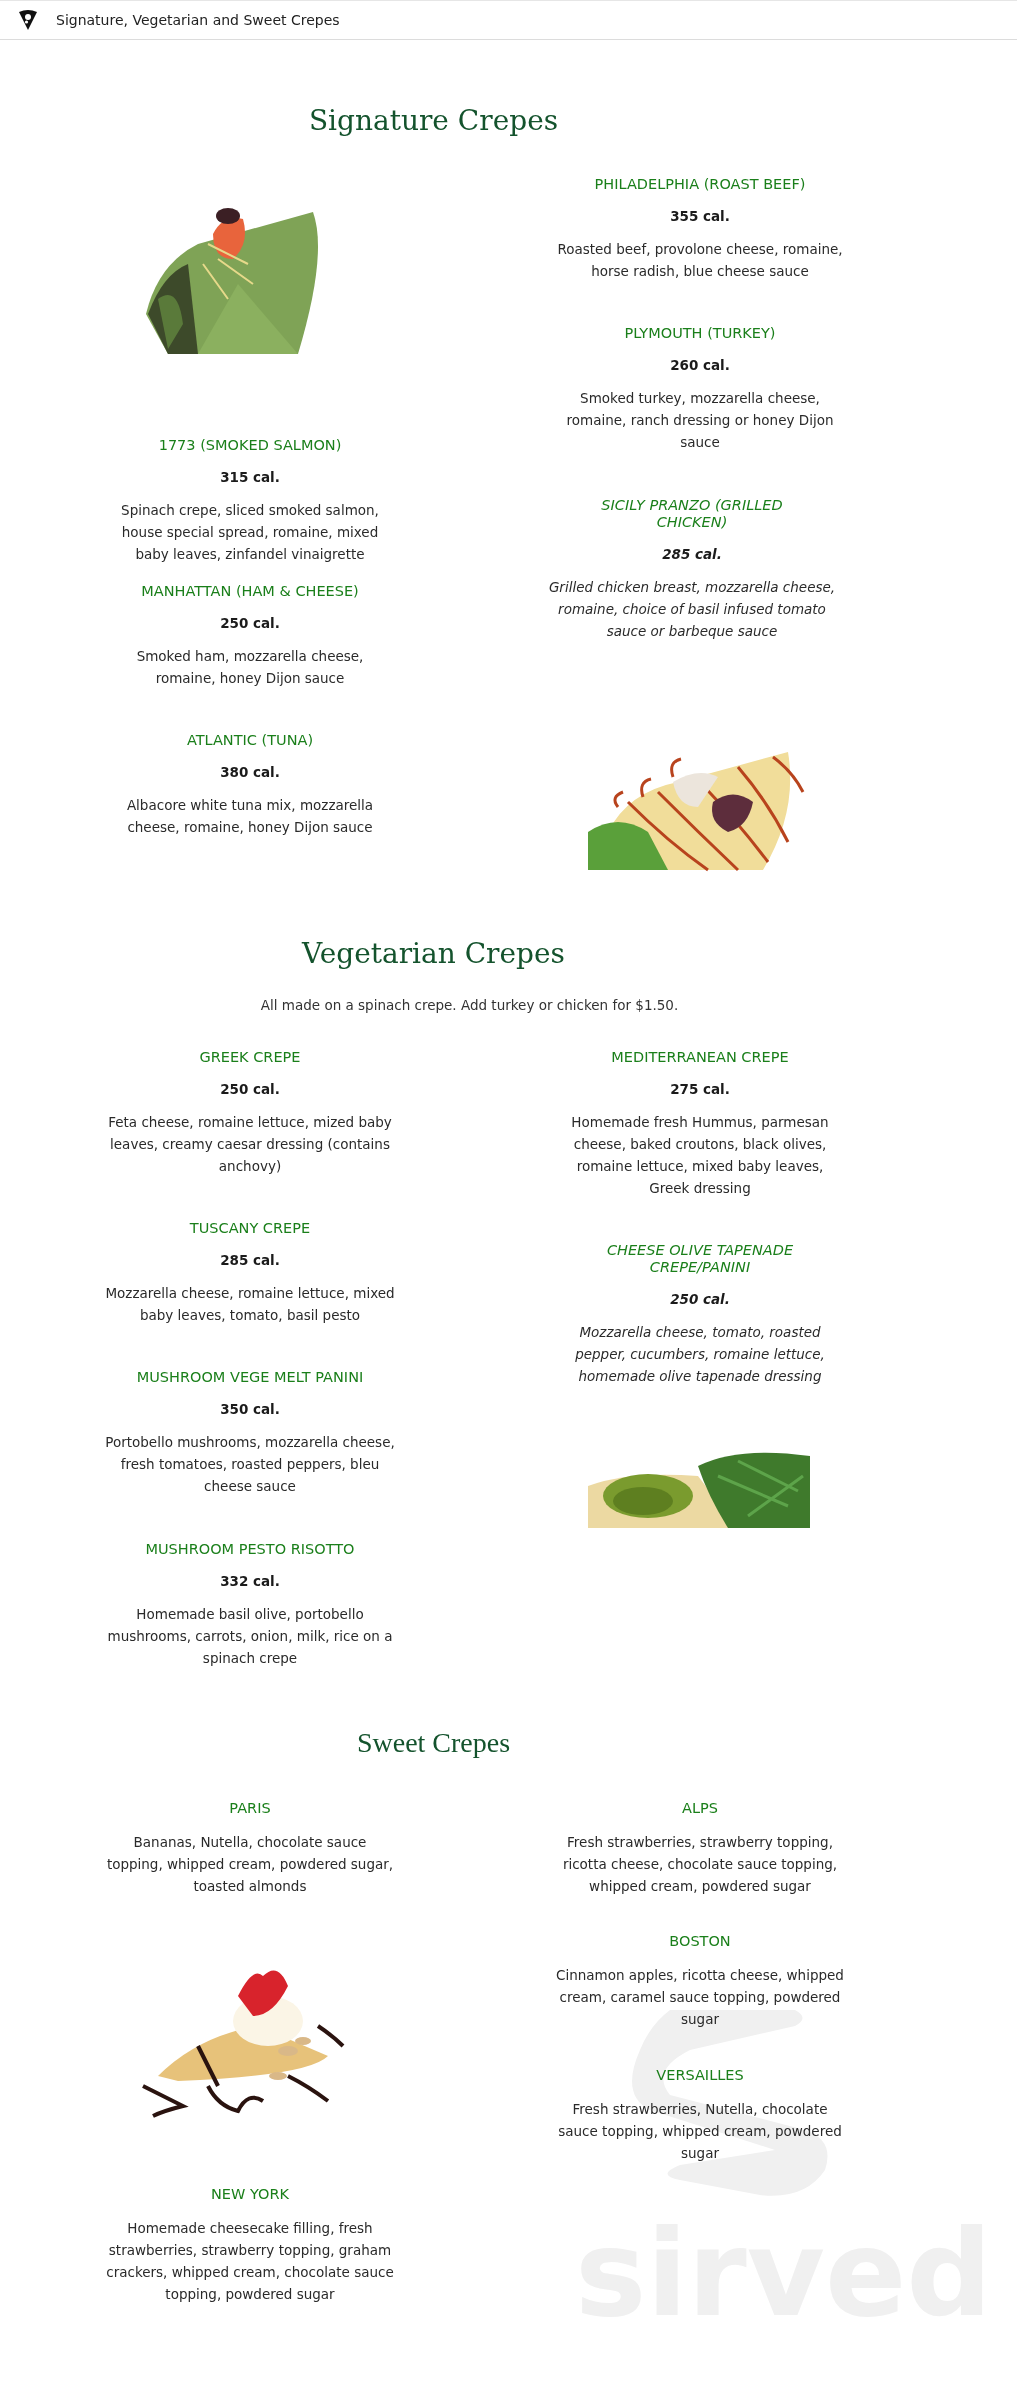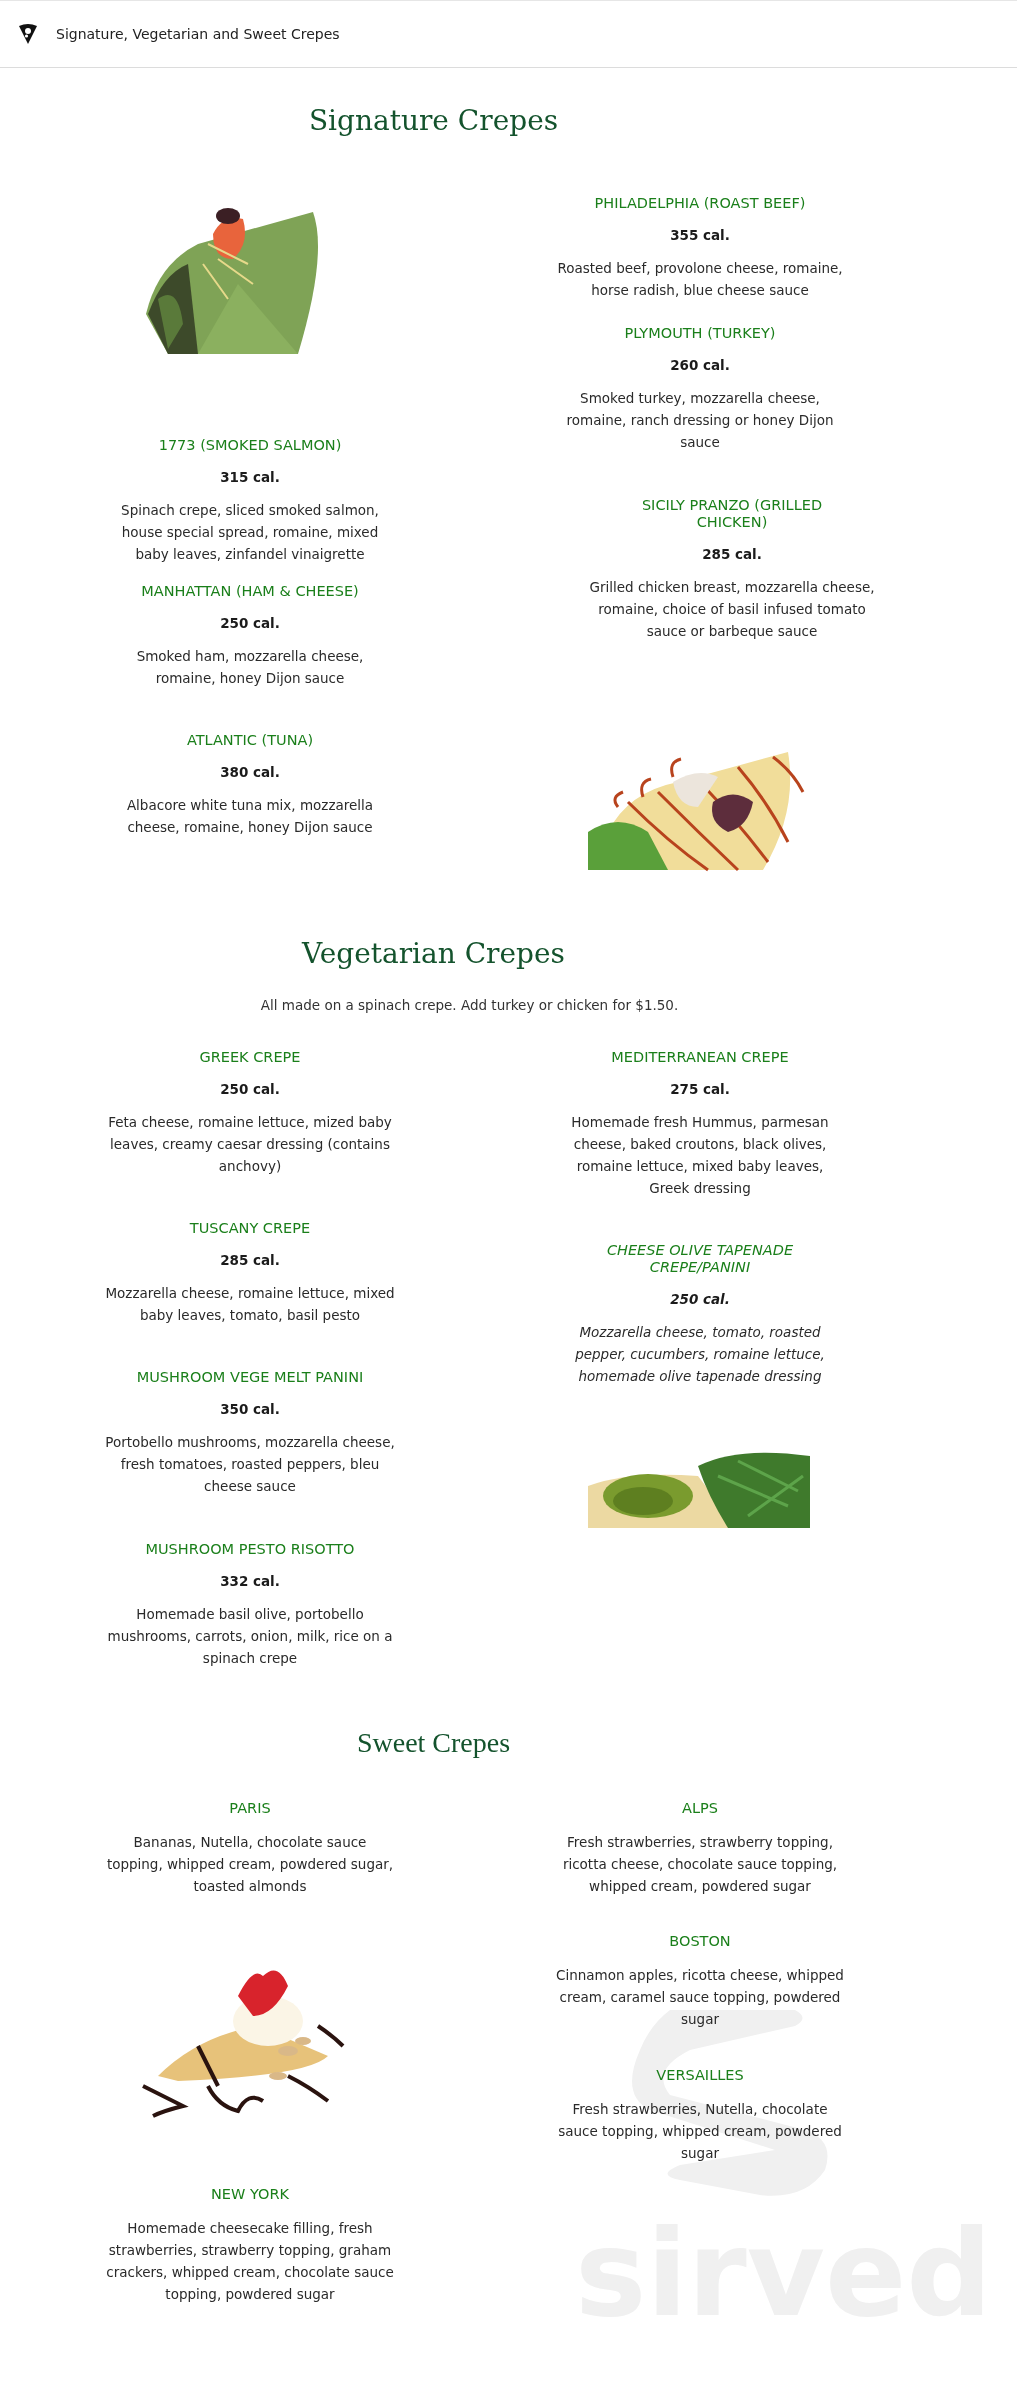--- a/index.html
+++ b/index.html
@@ -1,19 +1,19 @@
 <!DOCTYPE html>
 <html><head>
 <meta charset="utf-8">
 <style>
   * { box-sizing: border-box; margin: 0; padding: 0; }
   html, body { width: 1017px; background: #ffffff; }
   body { font-family: "DejaVu Sans", sans-serif; color: #222; position: relative; height: 2399px; overflow: hidden; }
 
-  .topbar { height: 68px; border-top: 1px solid #e6e6e6; border-bottom: 1px solid #dcdcdc; display: flex; align-items: center; padding-left: 18px; background: #fff; }
+  .topbar { height: 40px; border-top: 1px solid #e6e6e6; border-bottom: 1px solid #dcdcdc; display: flex; align-items: center; padding-left: 18px; background: #fff; }
   .topbar .pin { width: 20px; height: 22px; margin-right: 18px; display: inline-flex; }
   .topbar .title { font-size: 14px; color: #222; }
   .section-title { position: absolute; left: 0; width: 867px; text-align: center; font-family: "DejaVu Serif", serif; font-size: 28px; color: #14532d; }
   .section-sub { position: absolute; left: 0; width: 939px; text-align: center; font-size: 13.5px; color: #333; }
 
   .item { position: absolute; width: 290px; text-align: center; }
   .item .name { color: #1a7f1a; font-size: 14.5px; line-height: 17px; margin-bottom: 0; }
   .item .cal { font-weight: bold; font-size: 13.5px; color: #1b1b1b; margin-top: 15px; }
   .item .desc { font-size: 13.5px; line-height: 22px; color: #2a2a2a; margin-top: 14px; }
   .item .desc.nocal { margin-top: 14px; }
@@ -59,31 +59,31 @@
   <div class="name">MANHATTAN (HAM &amp; CHEESE)</div>
   <div class="cal">250 cal.</div>
   <div class="desc">Smoked ham, mozzarella cheese, romaine, honey Dijon sauce</div>
 </div>
 <div class="item" style="left:105px; top:732px;">
   <div class="name">ATLANTIC (TUNA)</div>
   <div class="cal">380 cal.</div>
   <div class="desc">Albacore white tuna mix, mozzarella cheese, romaine, honey Dijon sauce</div>
 </div>
 
-<div class="item" style="left:555px; top:176px;margin-top:19px;">
+<div class="item" style="left:555px; top:176px;">
   <div class="name">PHILADELPHIA (ROAST BEEF)</div>
   <div class="cal">355 cal.</div>
   <div class="desc">Roasted beef, provolone cheese, romaine, horse radish, blue cheese sauce</div>
 </div>
 <div class="item" style="left:555px; top:325px;">
   <div class="name">PLYMOUTH (TURKEY)</div>
   <div class="cal">260 cal.</div>
   <div class="desc">Smoked turkey, mozzarella cheese, romaine, ranch dressing or honey Dijon sauce</div>
 </div>
-<div class="item" style="left:587px; top:497px; padding:0 30px;">
+<div class="item" style="left:547px; top:497px; padding:0 30px;font-style:italic;">
   <div class="name">SICILY PRANZO (GRILLED CHICKEN)</div>
   <div class="cal">285 cal.</div>
   <div class="desc" style="margin-left:-30px;margin-right:-30px;">Grilled chicken breast, mozzarella cheese, romaine, choice of basil infused tomato sauce or barbeque sauce</div>
 </div>
 
 <div class="photo" style="left:588px; top:732px; width:222px; height:140px;">
   <svg width="222" height="140" viewBox="0 0 222 140">
     <path d="M20 100 Q40 60 90 50 L200 20 Q210 80 175 138 L60 138 Z" fill="#f1dd9a"></path>
     <g stroke="#b8431d" stroke-width="3" fill="none">
       <path d="M40 70 Q80 110 120 138"></path>

